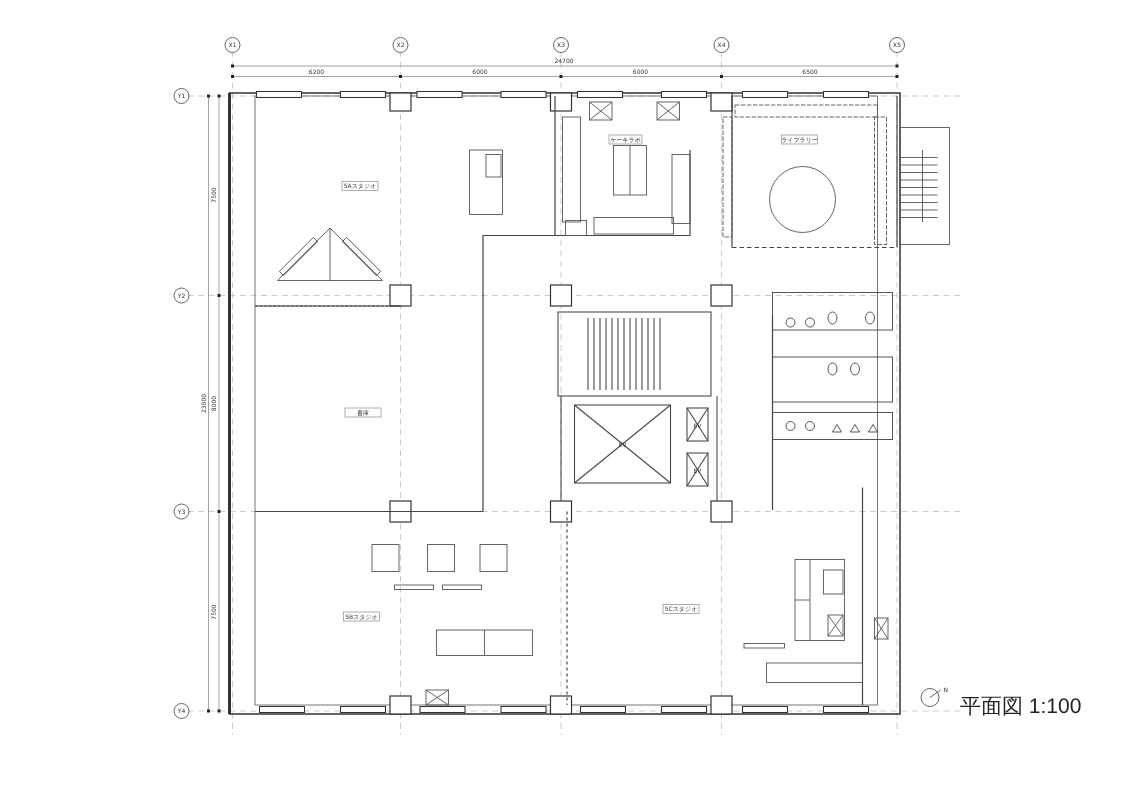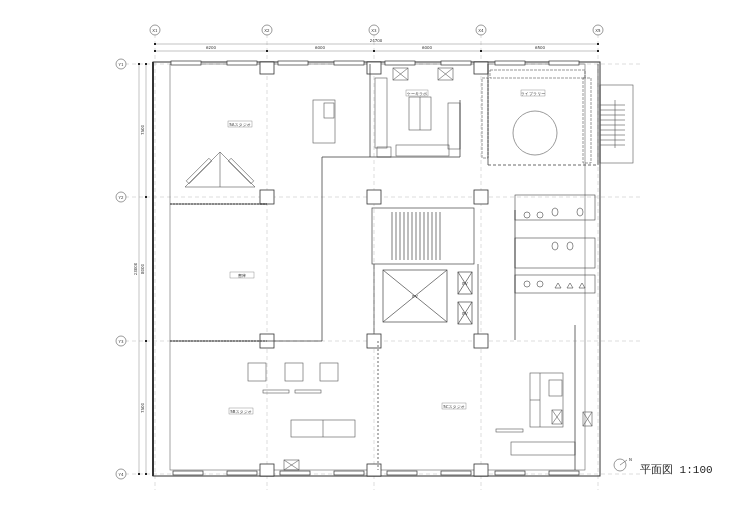--- a/index.html
+++ b/index.html
@@ -1,19 +1,19 @@
 <!DOCTYPE html>
 <html><head>
 <meta charset="utf-8">
 <style>
   html, body { margin:0; padding:0; background:#ffffff; }
   body { width:750px; height:530px; position:relative; overflow:hidden; font-family:"DejaVu Sans", sans-serif; }
   svg { position:absolute; left:0; top:0; }
   .txt { font-family:"DejaVu Sans", sans-serif; fill:#333; }
-  .title { position:absolute; left:640px; top:462px; font-size:11px; color:#222; font-family:Liberation Mono, monospace; }
+  .title { position:absolute; left:640px; top:462px; font-size:14px; color:#222; font-family:Liberation Sans, sans-serif; }
 </style>
 </head>
 <body>
 
 <svg width="750" height="530" viewBox="0 0 750 530">
 
   <g stroke="#bbb" stroke-width="0.5" stroke-dasharray="4,3">
     <line x1="155" y1="34" x2="155" y2="490"></line>
     <line x1="267" y1="34" x2="267" y2="490"></line>
     <line x1="374" y1="34" x2="374" y2="490"></line>

